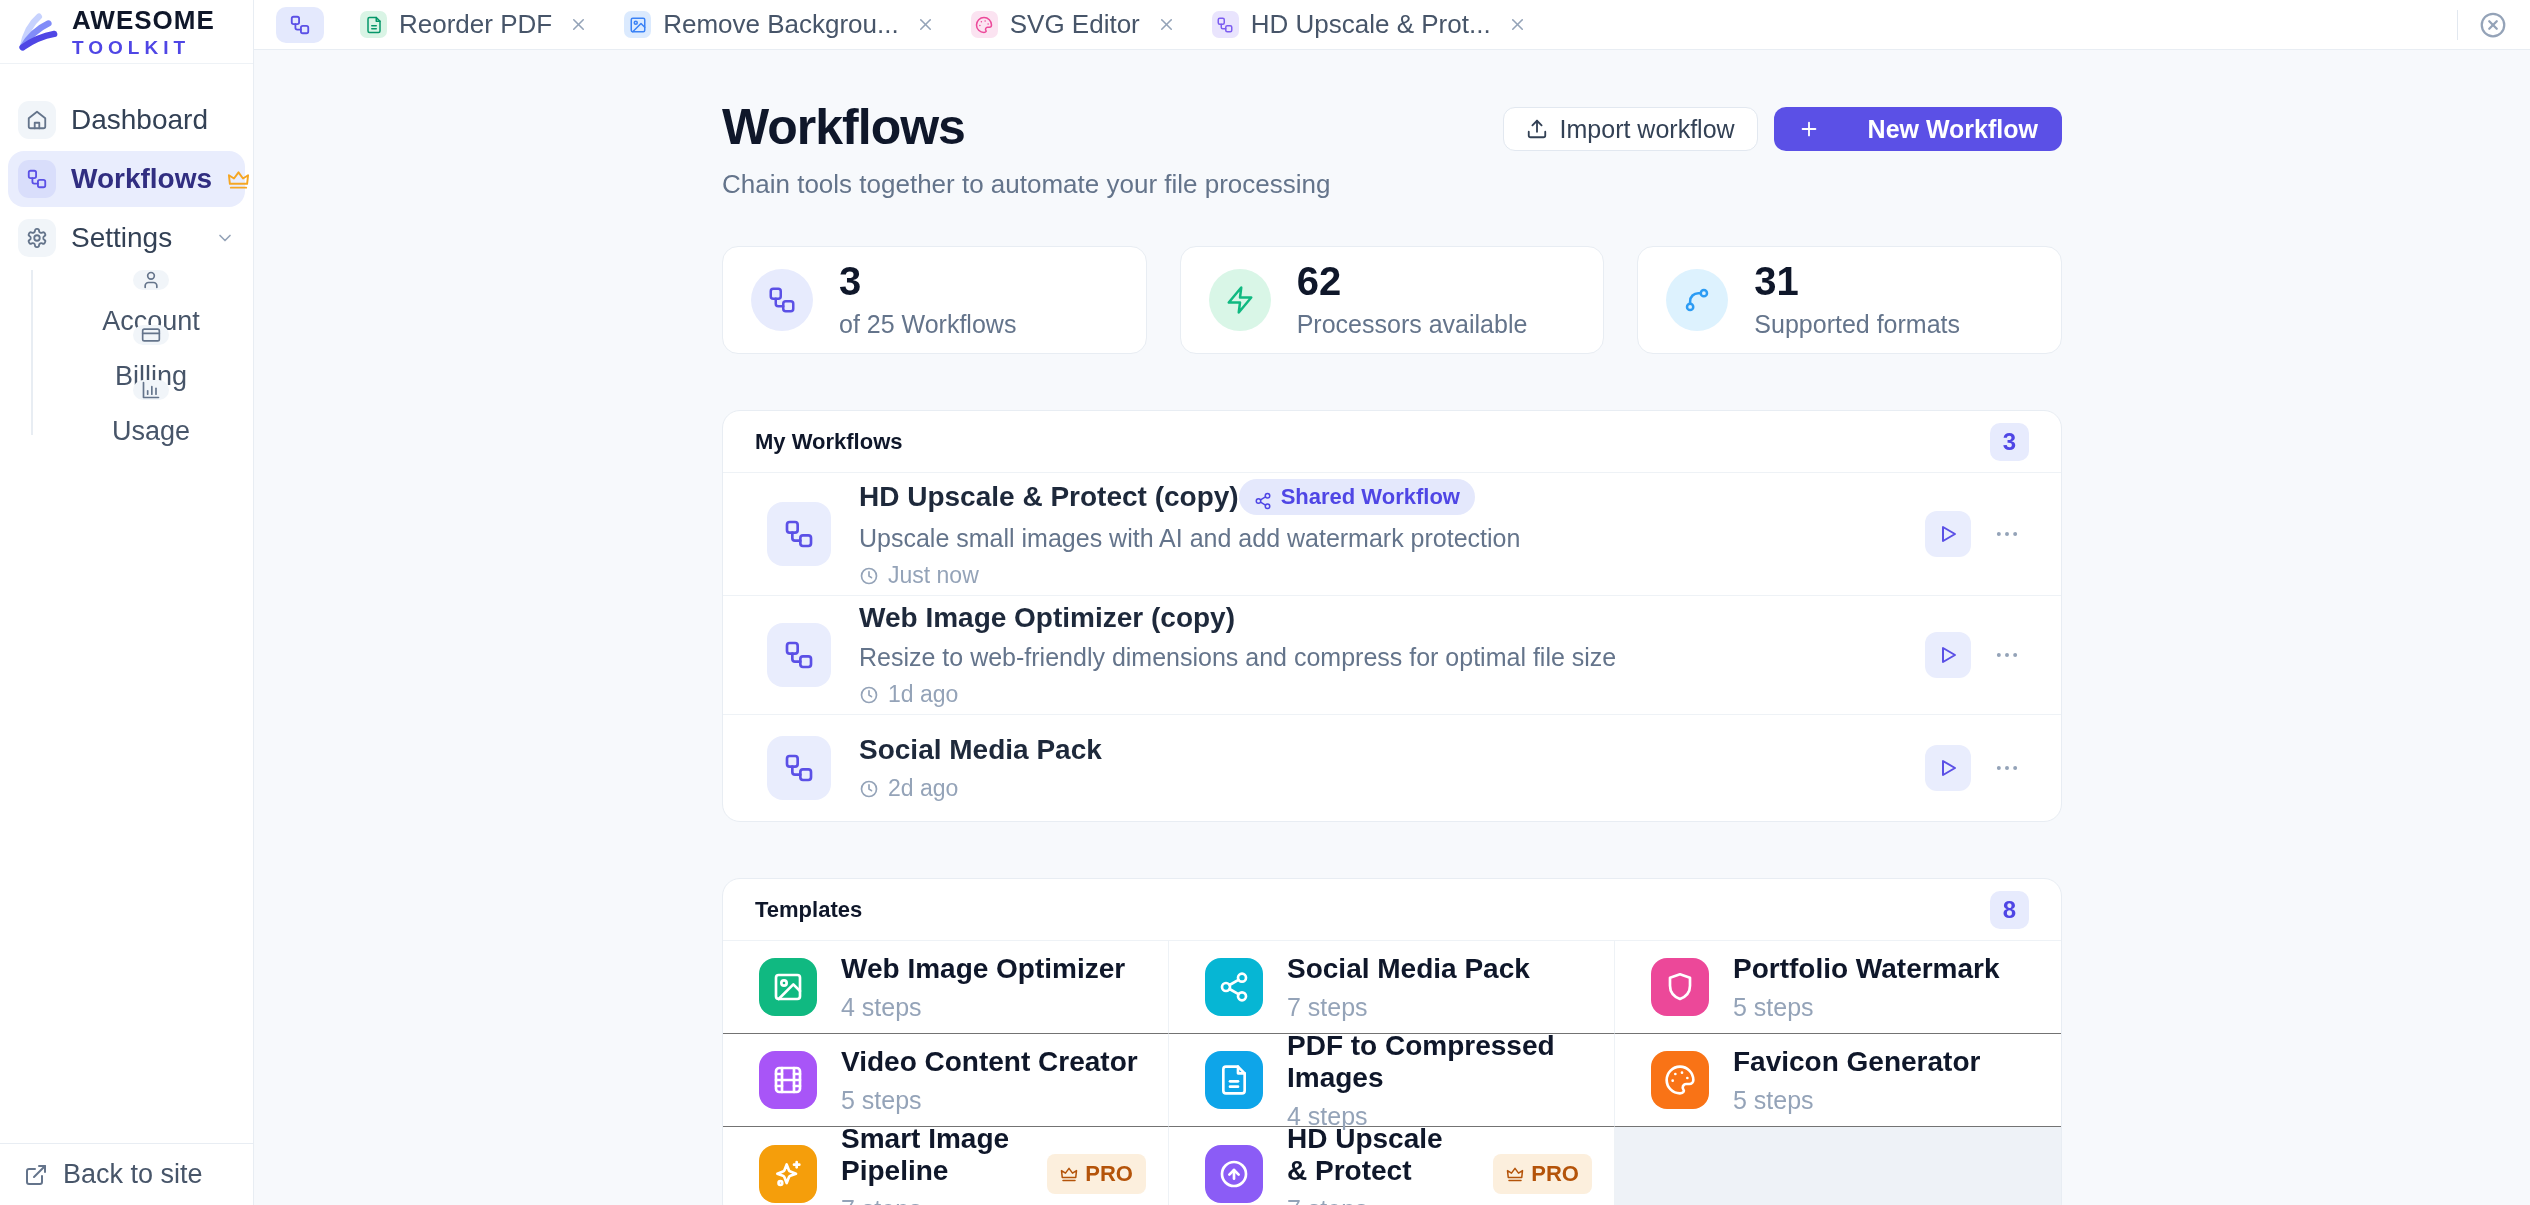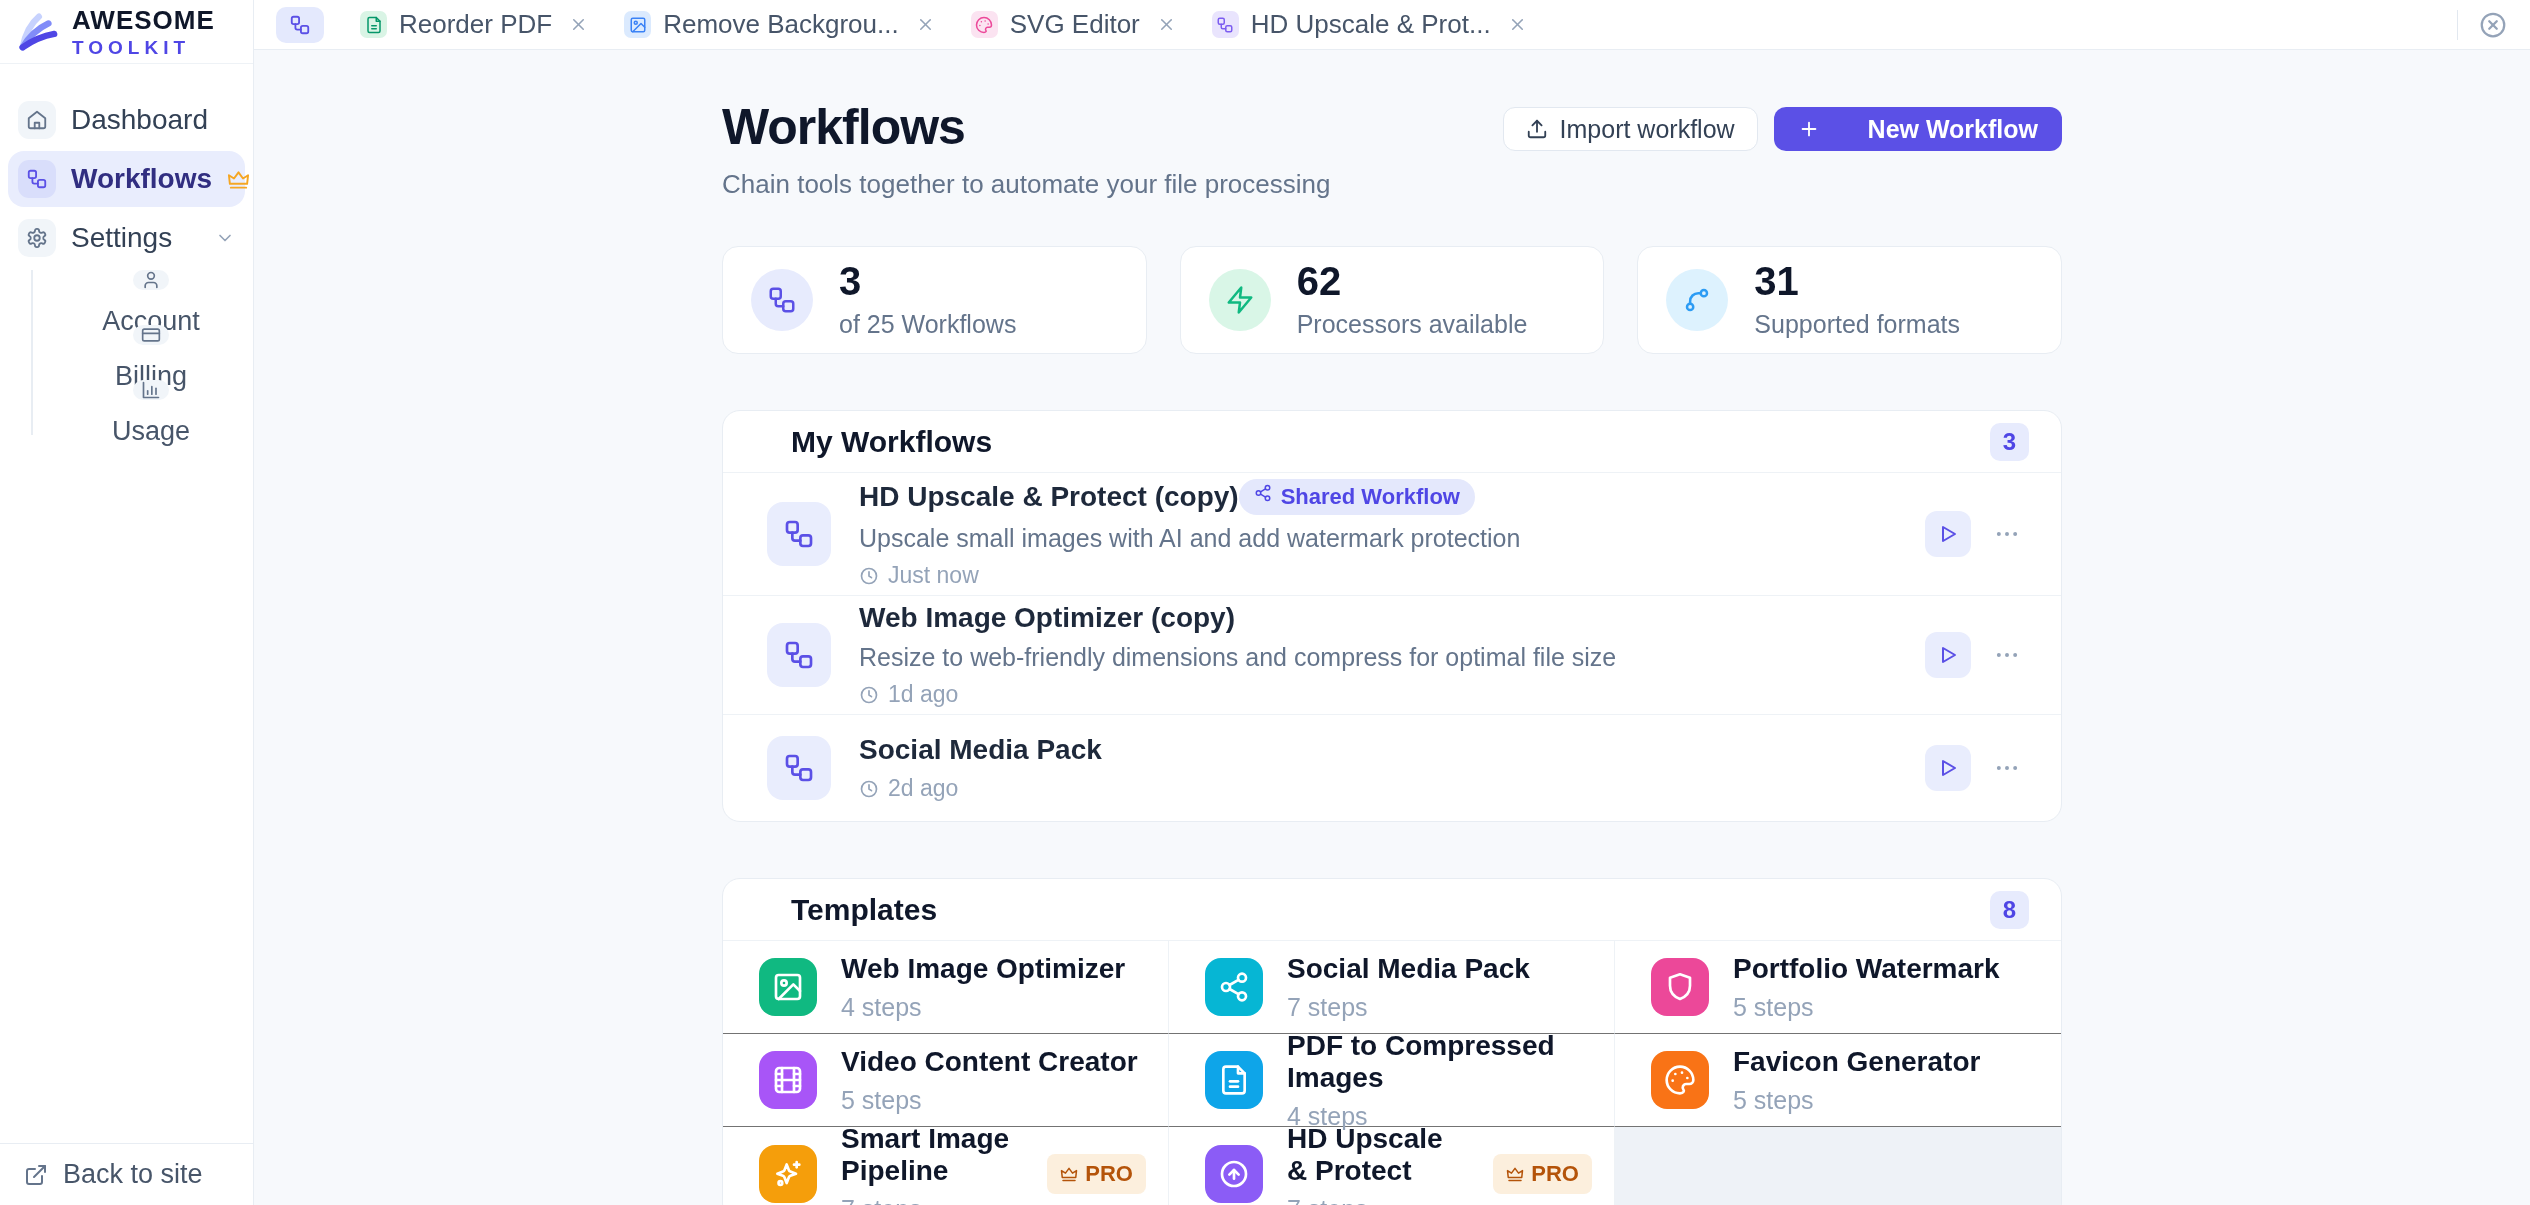--- a/index.html
+++ b/index.html
@@ -56,30 +56,30 @@
   .btn-primary { background:#5b50e6; color:#fff; padding:0 24px; font-weight:600; border:none;gap:48px; }
 
   .stats { display:flex; gap:33px; margin-top:46px; }
   .stat-card { flex:1; background:#fff; border:1px solid #e8edf3; border-radius:16px; height:108px; display:flex; align-items:center; gap:26px; padding:0 28px; }
   .stat-icon { width:62px; height:62px; min-width:62px; border-radius:50%; display:flex; align-items:center; justify-content:center; }
   .stat-value { font-size:40px; font-weight:800; line-height:1; color:#0f172a; }
   .stat-label { font-size:25px; color:#64748b; margin-top:9px; }
 
   .panel { background:#fff; border:1px solid #e8edf3; border-radius:18px; margin-top:56px; overflow:hidden; }
   .panel-header { display:flex; align-items:center; justify-content:space-between; padding:14px 32px; border-bottom:1px solid #eef2f6; height:62px; }
-  .panel-title { font-size:30px; font-weight:700; color:#0f172a;margin-left:36px; }
+  .panel-title { font-size:22px; font-weight:700; color:#0f172a; }
   .count-badge { background:#e7ebfd; color:#4f46e5; font-size:24px; font-weight:600; border-radius:10px; padding:5px 13px; }
 
   .wf-row { display:flex; align-items:center; gap:28px; min-height:106px; padding:6px 40px 6px 44px; border-bottom:1px solid #eef2f6; cursor:pointer; }
   .wf-row:last-child { border-bottom:none; }
   .wf-icon { width:64px; height:64px; min-width:64px; border-radius:16px; background:#e9edfd; color:#5b50e6; display:flex; align-items:center; justify-content:center; }
   .wf-info { flex:1; min-width:0; }
   .wf-title-row { display:flex; align-items:center; }
   .wf-title { font-size:28px; font-weight:600; color:#1e293b; }
-  .wf-badge { display:flex; align-items:flex-start; gap:9px; background:#e4e8fc; color:#4f46e5; font-size:22px; font-weight:600; border-radius:999px; padding:5px 15px; }
+  .wf-badge { display:flex; align-items:flex-end; gap:9px; background:#e4e8fc; color:#4f46e5; font-size:22px; font-weight:600; border-radius:999px; padding:5px 15px; }
   .wf-desc { font-size:25px; color:#64748b; margin-top:9px; }
   .wf-time { display:flex; align-items:center; gap:9px; font-size:23px; color:#94a3b8; margin-top:9px; }
   .wf-actions { display:flex; align-items:center; gap:22px; }
   .play-btn { width:46px; height:46px; border-radius:12px; background:#e9edfd; color:#5b50e6; display:flex; align-items:center; justify-content:center; cursor:pointer; border:none; }
   .more-btn { color:#94a3b8; cursor:pointer; display:flex; background:none; border:none; }
 
   .tmpl-grid { display:grid; grid-template-columns:1fr 1fr 1fr; }
   .tmpl-cell { display:flex; align-items:center; gap:24px; height:93px; padding:0 22px 0 36px; border-right:1px solid #eef2f6; border-bottom:1px solid #737373; cursor:pointer; }
   .tmpl-cell:nth-child(3n) { border-right:none; }
   .tmpl-cell:nth-child(n+7) { border-bottom:none; }

